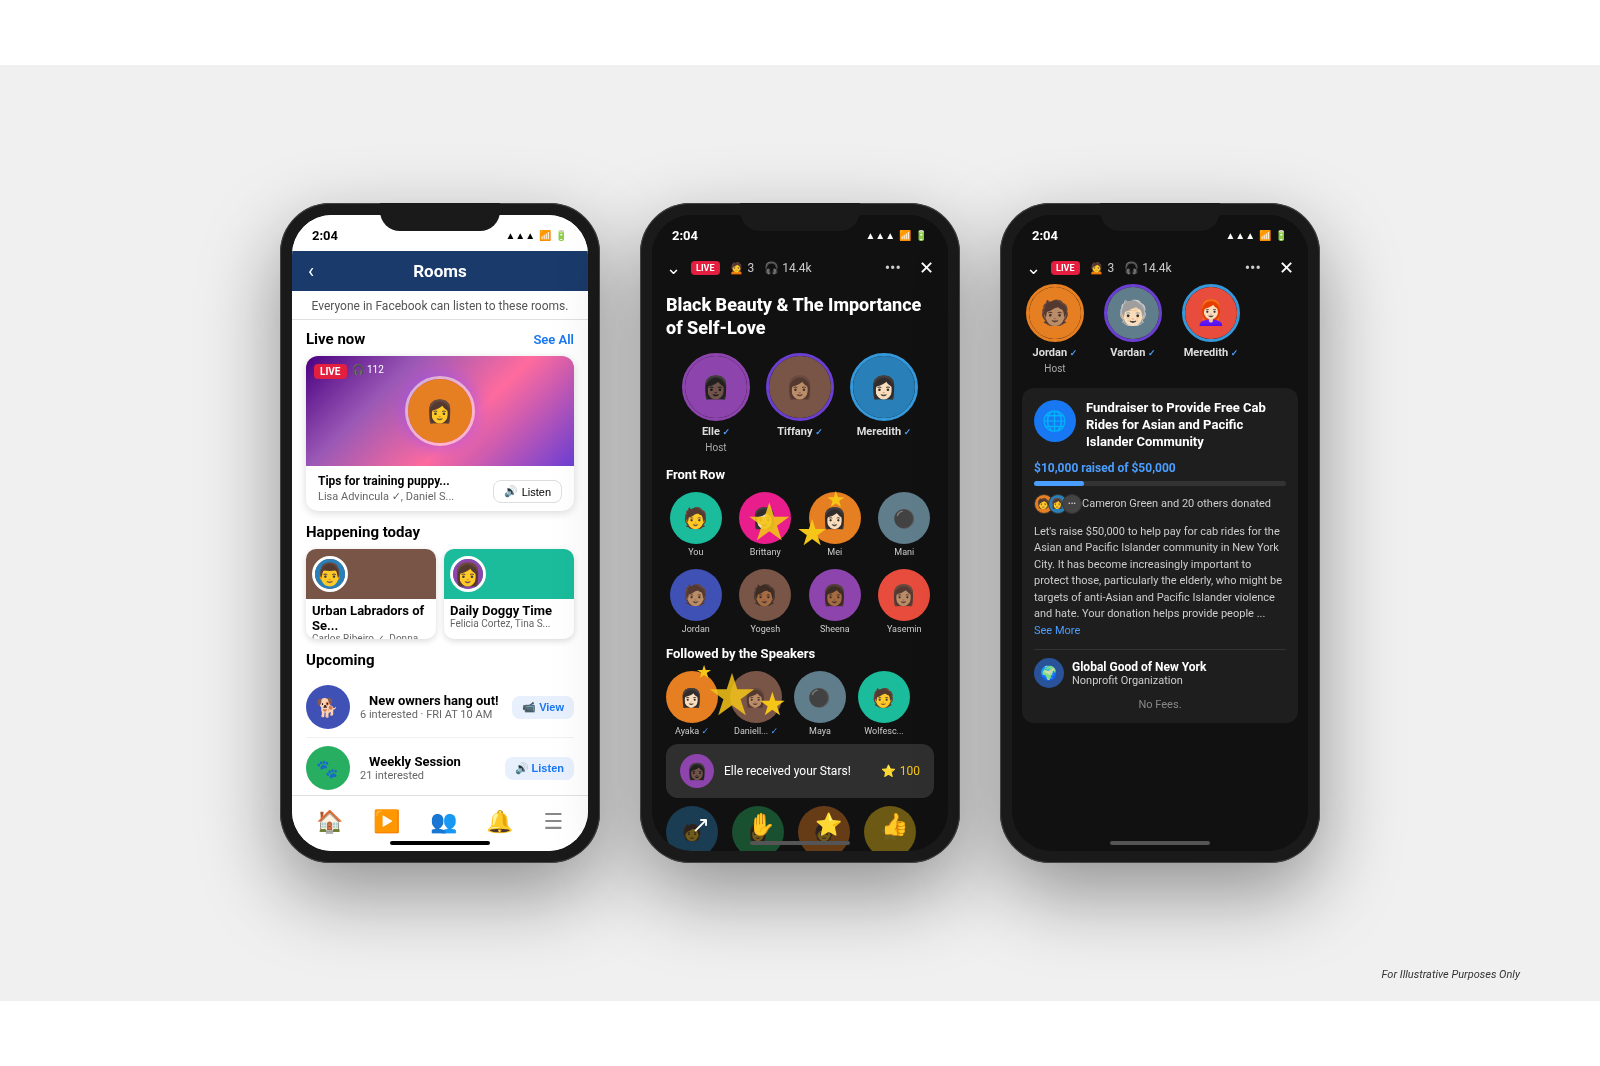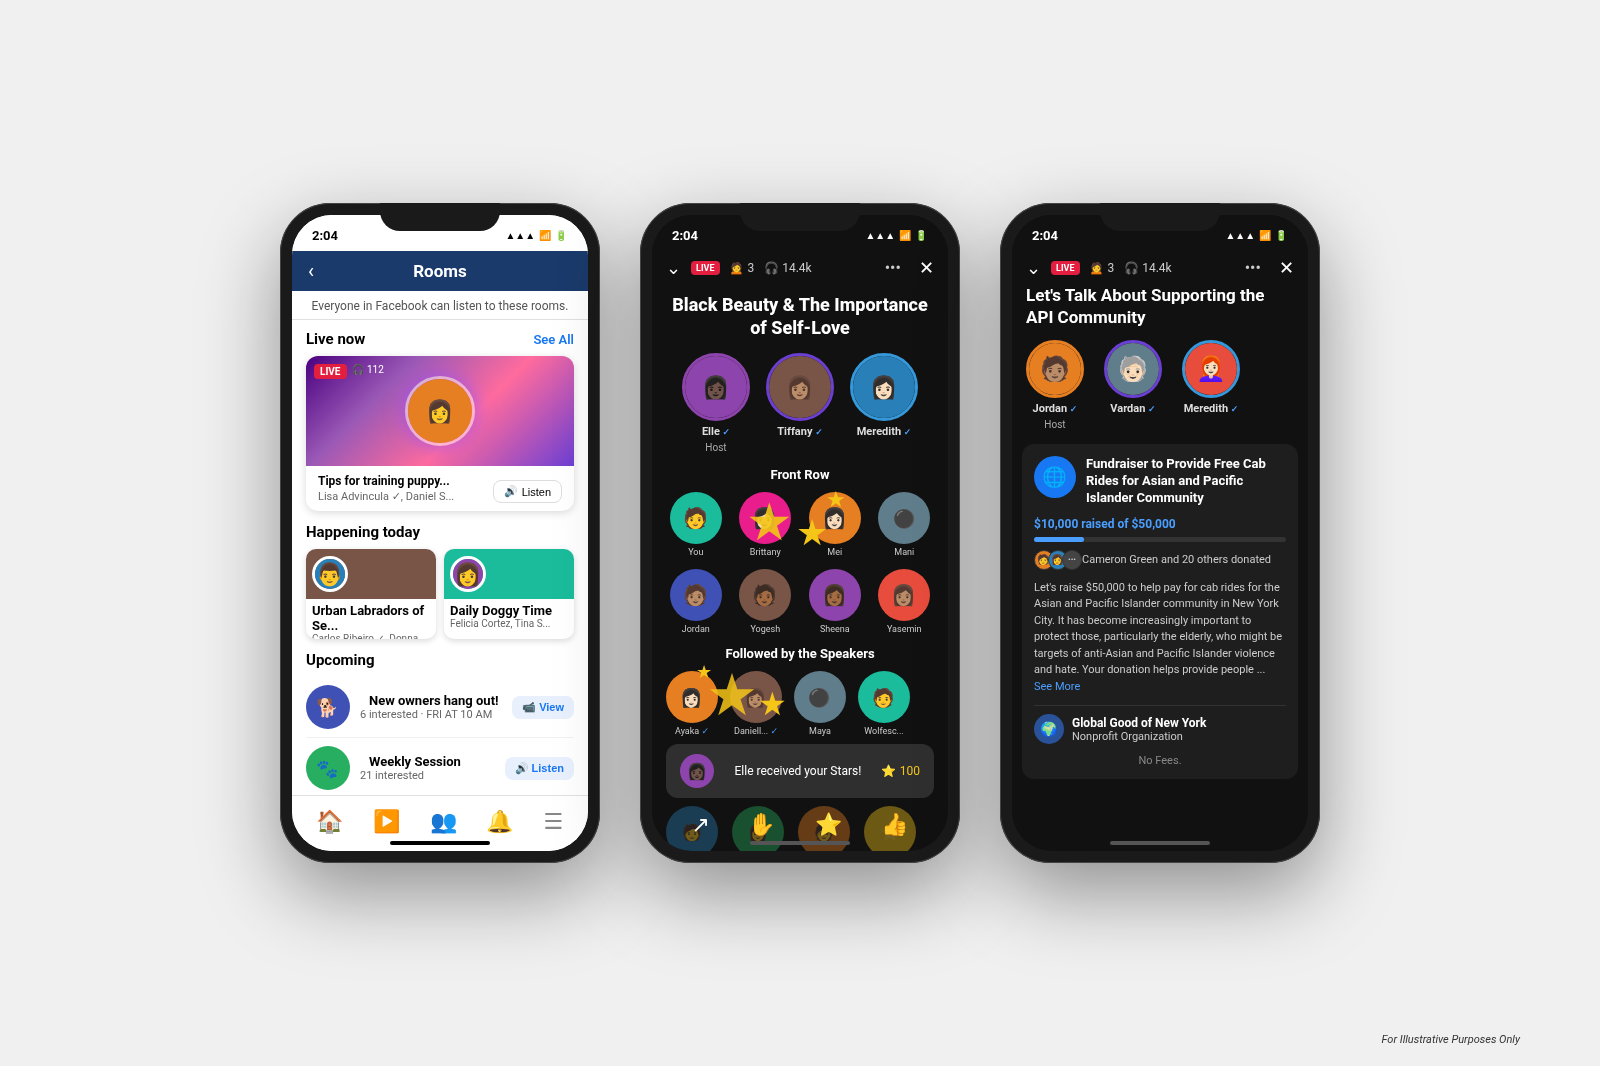--- a/index.html
+++ b/index.html
@@ -12,21 +12,21 @@
       width: 1600px;
       font-family: -apple-system, BlinkMacSystemFont, 'Segoe UI', Roboto, sans-serif;
     }
     .scene {
       display: flex;
       gap: 40px;
       align-items: center;
       padding: 60px 80px;
       background: #f0f0f0;
       width: 100%;
-      height: 1066px;
+      height: 936px;
       justify-content: center;
       position: relative;
     }
     
     .phone {
       width: 320px;
       height: 660px;
       background: #1a1a1a;
       border-radius: 50px;
       padding: 12px;
@@ -247,21 +247,21 @@
       background: #e41e3f;
       color: #fff;
       font-size: 9px;
       font-weight: 700;
       padding: 2px 5px;
       border-radius: 4px;
     }
     .icon-sm { font-size: 12px; color: #ccc; }
     .dots { font-size: 16px; color: #ccc; margin-left: auto; }
     .close-x { font-size: 18px; color: #fff; margin-left: 8px; }
-    .dark-content { padding: 10px 14px; color: #fff; text-align: center; }
+    .dark-content { padding: 10px 14px; color: #fff; }
     .room-title { font-size: 18px; font-weight: 800; line-height: 1.25; margin-bottom: 14px; }
     .speakers-row { display: flex; gap: 16px; justify-content: center; margin-bottom: 14px; }
     .speaker-item { display: flex; flex-direction: column; align-items: center; gap: 4px; }
     .speaker-avatar {
       width: 68px;
       height: 68px;
       border-radius: 50%;
       overflow: hidden;
       border: 3px solid #6c3fd4;
     }
@@ -661,21 +661,20 @@
       </div>
       <div class="dark-top-bar">
         <span style="font-size:18px;color:#fff;">⌄</span>
         <span class="live-badge-sm">LIVE</span>
         <span class="icon-sm">🙍 3</span>
         <span class="icon-sm">🎧 14.4k</span>
         <span class="dots">•••</span>
         <span class="close-x">✕</span>
       </div>
 
-      <div class="fundraiser-title">Let's Talk About Supporting the API Community</div>
 
       <div class="speakers-row" style="padding:0 14px;justify-content:flex-start;gap:20px;">
         <div class="speaker-item">
           <div class="speaker-avatar" style="border-color:#e67e22;width:58px;height:58px;">
             <div class="avatar-placeholder av-orange" style="font-size:24px;">🧑🏽</div>
           </div>
           <span class="speaker-name"><span>Jordan</span> <span class="verified">✓</span></span>
           <span class="speaker-role">Host</span>
         </div>
         <div class="speaker-item">

